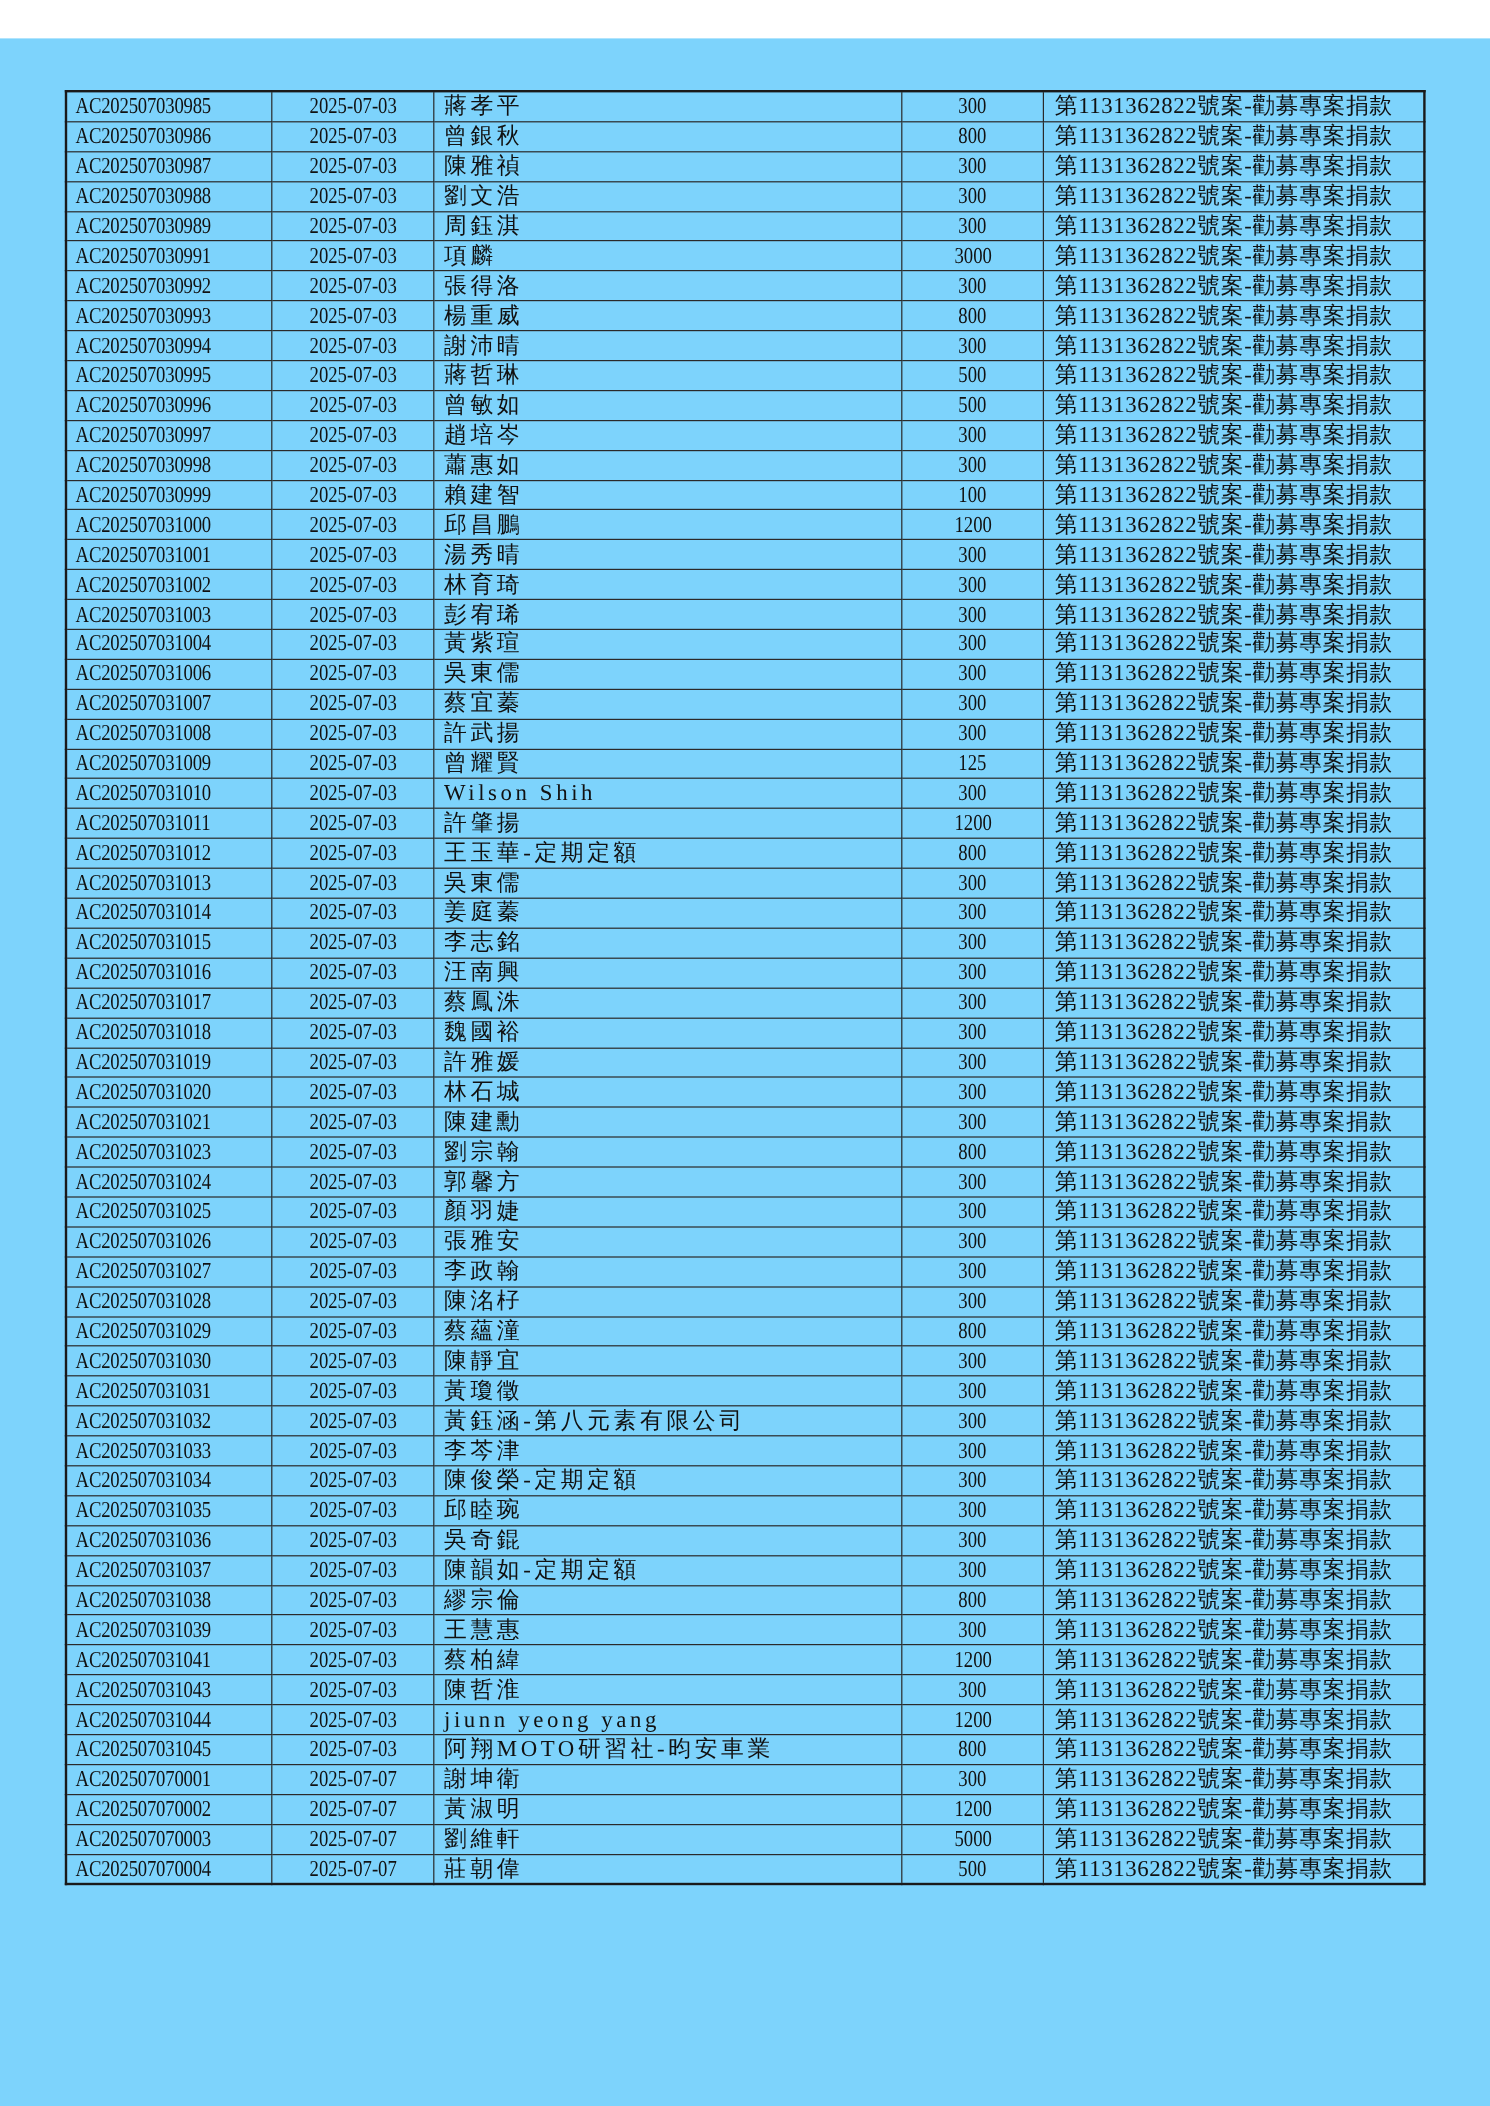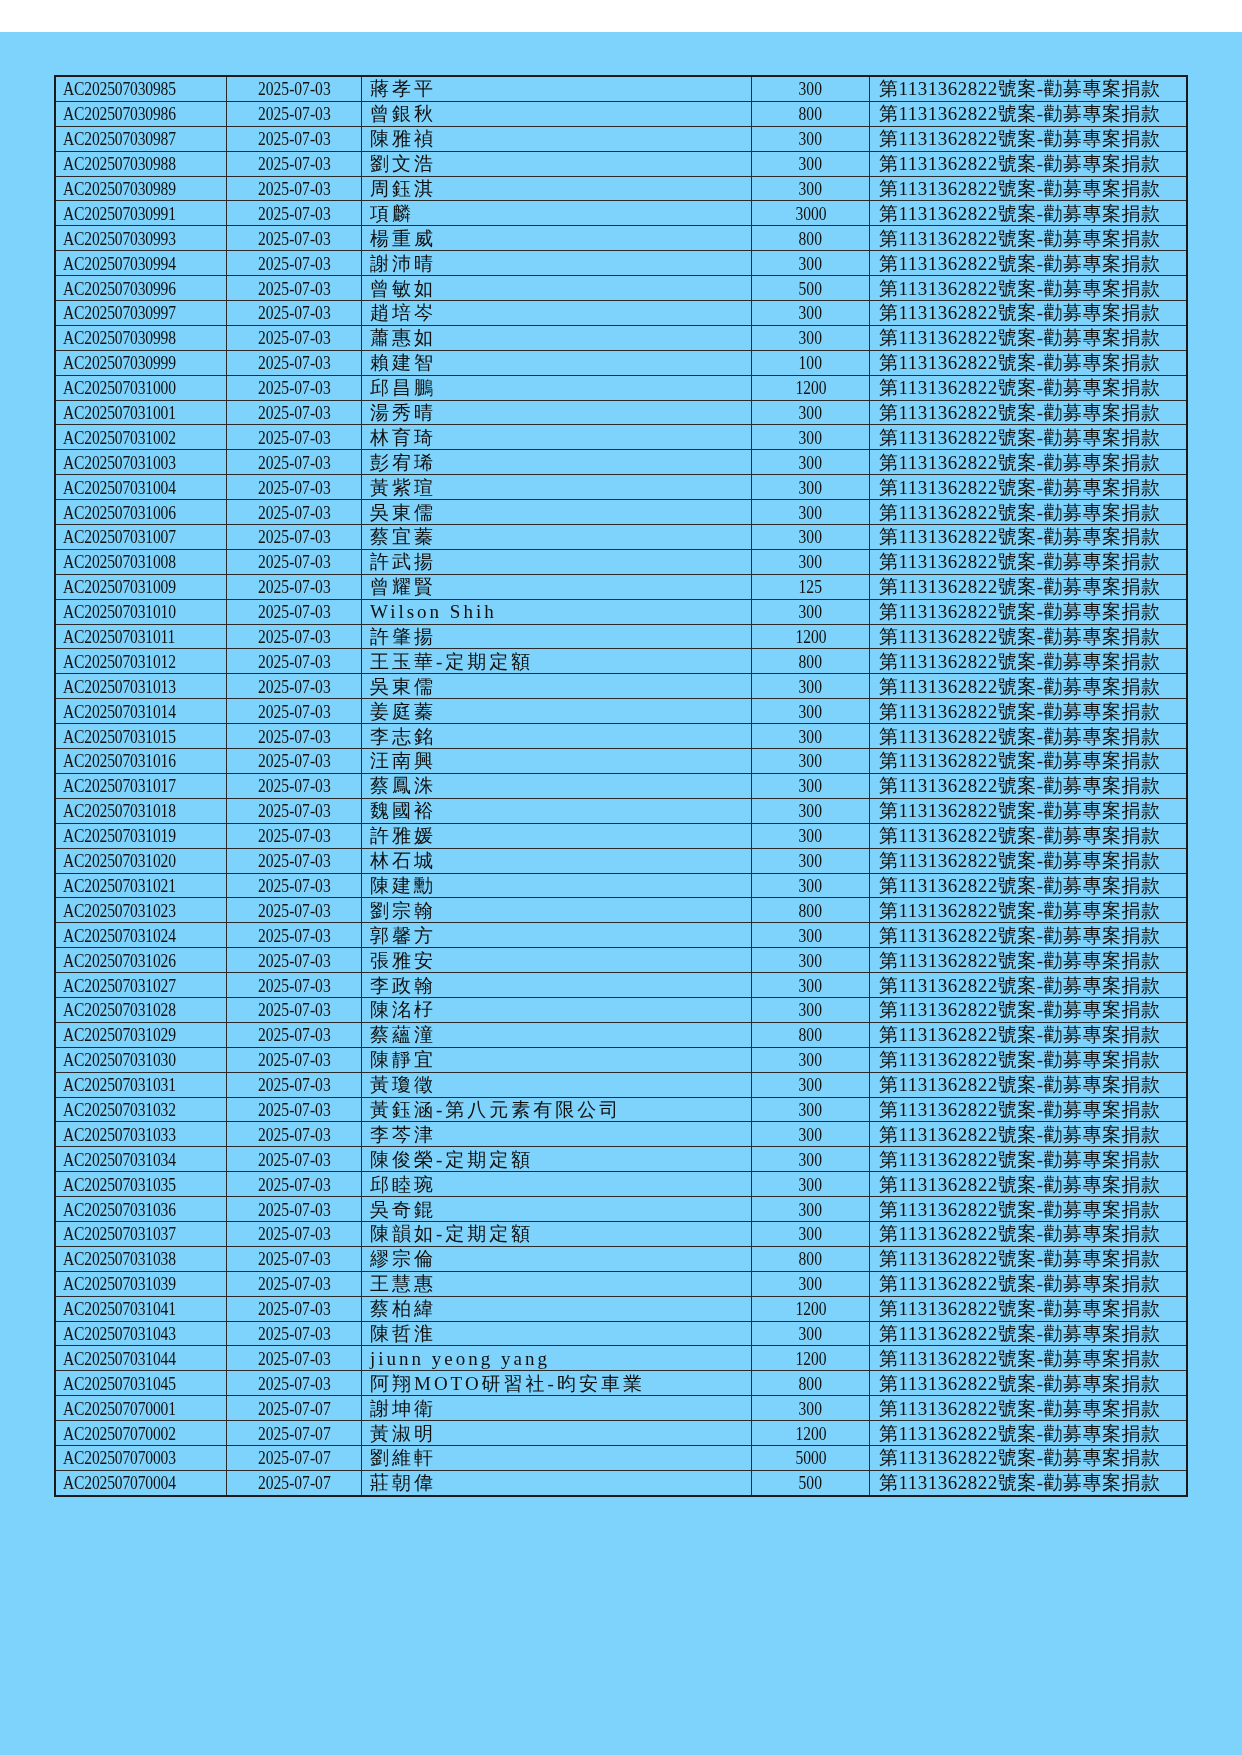--- a/index.html
+++ b/index.html
@@ -85,37 +85,51 @@
 
 
   <tr>
     <td class="c-id"><span class="narrow">AC202507030991</span></td>
     <td class="c-date"><span class="narrow-c">2025-07-03</span></td>
     <td class="c-name"><span>項麟</span></td>
     <td class="c-amt"><span class="narrow-c">3000</span></td>
     <td class="c-desc"><span>第1131362822號案-勸募專案捐款</span></td>
   </tr>
 
+  <tr>
+    <td class="c-id"><span class="narrow">AC202507030992</span></td>
+    <td class="c-date"><span class="narrow-c">2025-07-03</span></td>
+    <td class="c-name"><span>張得洛</span></td>
+    <td class="c-amt"><span class="narrow-c">300</span></td>
+    <td class="c-desc"><span>第1131362822號案-勸募專案捐款</span></td>
+  </tr>
 
   <tr>
     <td class="c-id"><span class="narrow">AC202507030993</span></td>
     <td class="c-date"><span class="narrow-c">2025-07-03</span></td>
     <td class="c-name"><span>楊重威</span></td>
     <td class="c-amt"><span class="narrow-c">800</span></td>
     <td class="c-desc"><span>第1131362822號案-勸募專案捐款</span></td>
   </tr>
 
   <tr>
     <td class="c-id"><span class="narrow">AC202507030994</span></td>
     <td class="c-date"><span class="narrow-c">2025-07-03</span></td>
     <td class="c-name"><span>謝沛晴</span></td>
     <td class="c-amt"><span class="narrow-c">300</span></td>
     <td class="c-desc"><span>第1131362822號案-勸募專案捐款</span></td>
   </tr>
 
+  <tr>
+    <td class="c-id"><span class="narrow">AC202507030995</span></td>
+    <td class="c-date"><span class="narrow-c">2025-07-03</span></td>
+    <td class="c-name"><span>蔣哲琳</span></td>
+    <td class="c-amt"><span class="narrow-c">500</span></td>
+    <td class="c-desc"><span>第1131362822號案-勸募專案捐款</span></td>
+  </tr>
 
   <tr>
     <td class="c-id"><span class="narrow">AC202507030996</span></td>
     <td class="c-date"><span class="narrow-c">2025-07-03</span></td>
     <td class="c-name"><span>曾敏如</span></td>
     <td class="c-amt"><span class="narrow-c">500</span></td>
     <td class="c-desc"><span>第1131362822號案-勸募專案捐款</span></td>
   </tr>
 
   <tr>
@@ -321,20 +335,27 @@
   </tr>
 
   <tr>
     <td class="c-id"><span class="narrow">AC202507031024</span></td>
     <td class="c-date"><span class="narrow-c">2025-07-03</span></td>
     <td class="c-name"><span>郭馨方</span></td>
     <td class="c-amt"><span class="narrow-c">300</span></td>
     <td class="c-desc"><span>第1131362822號案-勸募專案捐款</span></td>
   </tr>
 
+  <tr>
+    <td class="c-id"><span class="narrow">AC202507031025</span></td>
+    <td class="c-date"><span class="narrow-c">2025-07-03</span></td>
+    <td class="c-name"><span>顏羽婕</span></td>
+    <td class="c-amt"><span class="narrow-c">300</span></td>
+    <td class="c-desc"><span>第1131362822號案-勸募專案捐款</span></td>
+  </tr>
 
   <tr>
     <td class="c-id"><span class="narrow">AC202507031026</span></td>
     <td class="c-date"><span class="narrow-c">2025-07-03</span></td>
     <td class="c-name"><span>張雅安</span></td>
     <td class="c-amt"><span class="narrow-c">300</span></td>
     <td class="c-desc"><span>第1131362822號案-勸募專案捐款</span></td>
   </tr>
 
   <tr>

